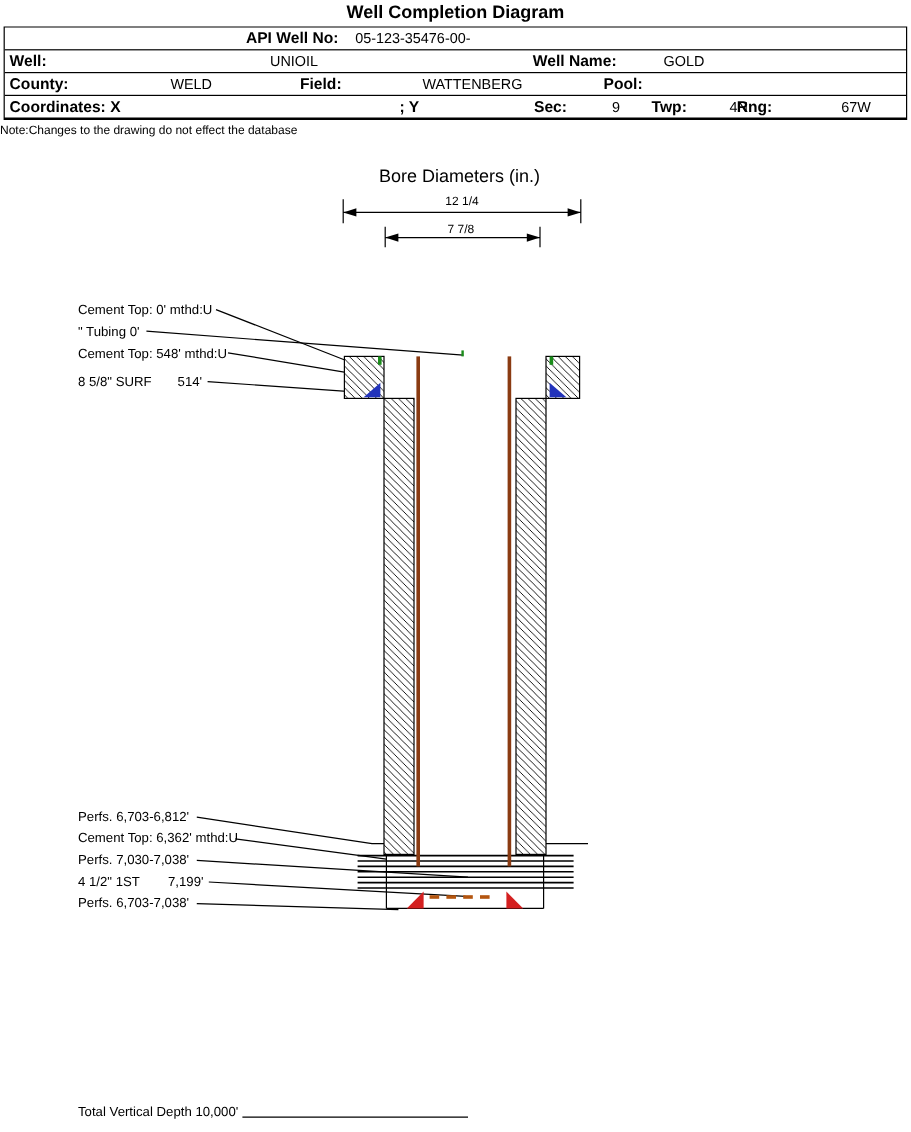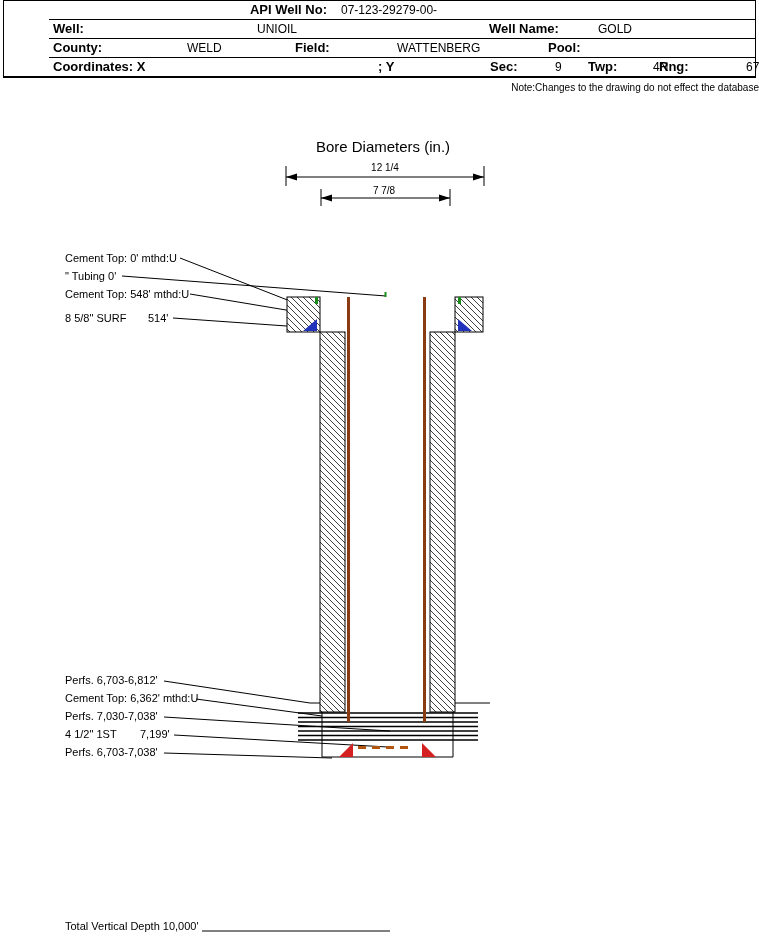--- a/index.html
+++ b/index.html
@@ -1,47 +1,48 @@
 <!DOCTYPE html>
 <html><head>
 <meta charset="utf-8">
 <style>
   html,body{margin:0;padding:0;background:#fff;}
   .page{position:relative;width:759px;height:943px;background:#fff;
         font-family:"Liberation Sans",sans-serif;color:#000;overflow:hidden;}
   .hdr{position:relative;z-index:2;}
   .title{height:22px;line-height:22px;text-align:center;font-weight:bold;font-size:15px;}
-  .tbl{margin:0 3px;border:1px solid #000;border-bottom:2px solid #000;padding-left:45px;}
+  .tbl{margin:0 3px;border:1px solid #000;border-bottom:2px solid #000;}
   .row{position:relative;height:18px;line-height:18px;font-size:12px;border-bottom:1px solid #000;}
   .row:last-child{border-bottom:none;text-align:right;}
   .c{position:absolute;top:0;white-space:nowrap;}
   .b{font-weight:bold;font-size:13px;}
-  .note{margin-top:4px;text-align:right;font-size:10px;}
+  .note{margin-top:4px;text-align:left;font-size:10px;}
   svg{position:absolute;top:0;left:0;z-index:1;}
   svg text{font-family:"Liberation Sans",sans-serif;fill:#000;}
   .t11{font-size:11px;} .t10{font-size:10px;} .t15{font-size:15px;}
   .ln{stroke:#000;stroke-width:1;fill:none;}
   .perf{stroke:#000;stroke-width:1.3;}
   .outl{stroke:#000;stroke-width:1;}
 </style>
 </head>
 <body>
 
 <div class="page">
 
   <div class="hdr">
+    <div class="title">Well Completion Diagram</div>
 
     <div class="tbl">
       <div class="row">
         <span class="c b" style="left:96px;width:182px;text-align:right">API Well No:</span>
-        <span class="c" style="left:292px">07-123-29279-00-</span>
+        <span class="c" style="left:292px">05-123-35476-00-</span>
       </div>
       <div class="row">
         <span class="c b" style="left:4px">Well:</span>
-        <span class="c" style="left:208px">UNIOIL</span>
+        <span class="c" style="left:221px">UNIOIL</span>
         <span class="c b" style="left:440px">Well Name:</span>
         <span class="c" style="left:549px">GOLD</span>
       </div>
       <div class="row">
         <span class="c b" style="left:4px">County:</span>
         <span class="c" style="left:138px">WELD</span>
         <span class="c b" style="left:246px">Field:</span>
         <span class="c" style="left:348px">WATTENBERG</span>
         <span class="c b" style="left:499px">Pool:</span>
         <span class="c" style="left:560px"></span>

